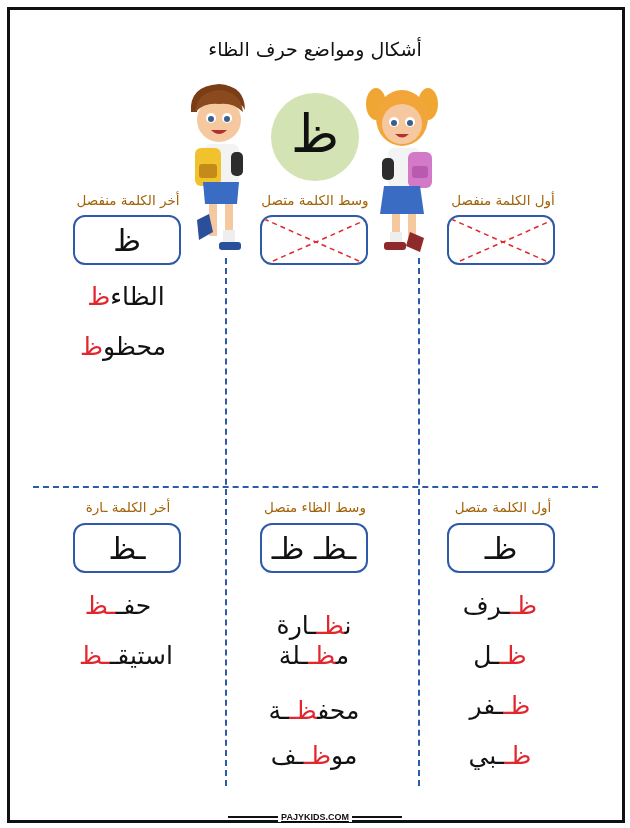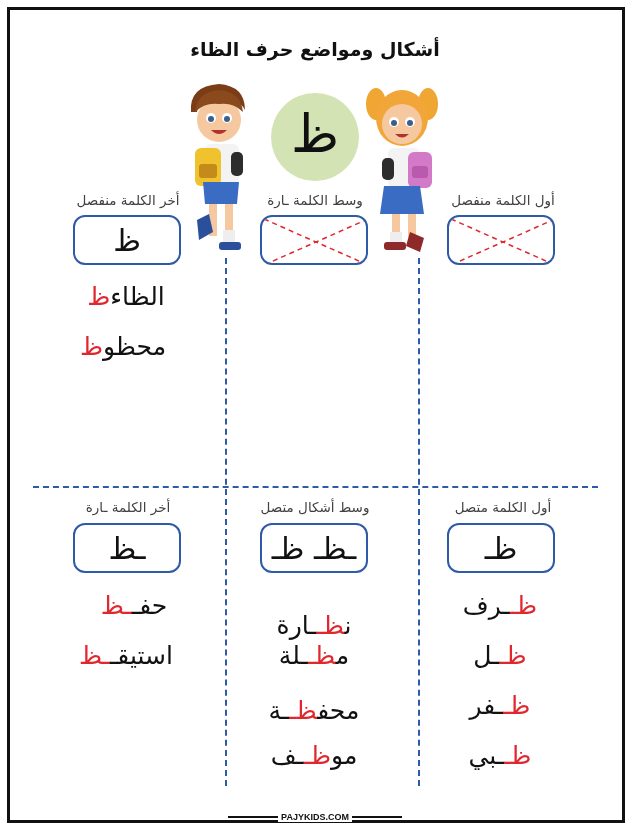--- a/index.html
+++ b/index.html
@@ -1,28 +1,28 @@
 <!DOCTYPE html>
 <html><head>
 <meta charset="utf-8">
 <style>
   html,body{margin:0;padding:0;background:#fff;}
   body{width:630px;height:828px;position:relative;overflow:hidden;font-family:"DejaVu Sans",sans-serif;}
   .frame{position:absolute;left:7px;top:7px;width:612px;height:810px;border:3px solid #111;box-sizing:content-box;}
-  .title{position:absolute;left:0;width:630px;top:38px;text-align:center;font-size:19px;font-weight:bold;color:#111;direction:rtl;}
+  .title{position:absolute;left:0;width:630px;top:38px;text-align:center;font-size:19px;font-weight:normal;color:#111;direction:rtl;}
   .circle{position:absolute;left:271px;top:93px;width:88px;height:88px;border-radius:50%;background:#d3e3b3;display:flex;align-items:center;justify-content:center;font-size:52px;color:#111;line-height:1;}
   .circle span{margin-top:-6px;}
-  .label{position:absolute;font-size:13.5px;color:#404040;direction:rtl;text-align:center;width:150px;}
+  .label{position:absolute;font-size:13.5px;color:#a16207;direction:rtl;text-align:center;width:150px;}
   .box{position:absolute;width:108px;height:50px;border:2px solid #2f5aa8;border-radius:12px;box-sizing:border-box;display:flex;align-items:center;justify-content:center;font-size:30px;color:#111;background:#fff;overflow:hidden;direction:rtl;}
   .box svg{position:absolute;left:0;top:0;}
   .word{position:absolute;font-size:25px;color:#111;direction:rtl;text-align:center;width:140px;line-height:1;}
   .word .hl{color:#e0272d;}
   .vdash{position:absolute;width:0;border-left:2px dashed #2f5aa8;}
   .hdash{position:absolute;height:0;border-top:2px dashed #2f5aa8;}
-  .footer{position:absolute;left:0;width:630px;top:812px;display:flex;align-items:center;justify-content:center;}
+  .footer{position:absolute;left:0;width:630px;top:812px;display:flex;align-items:center;justify-content:center;text-decoration:underline;}
   .footer .line{height:2px;background:#111;width:50px;}
   .footer .txt{font-size:9px;font-weight:bold;color:#111;padding:0 3px;background:#fff;font-family:"Liberation Sans",sans-serif;}
   .kid{position:absolute;}
 </style>
 </head>
 <body>
 
 <div class="frame"></div>
 
 <div class="title">أشكال ومواضع حرف الظاء</div>
@@ -69,21 +69,21 @@
   <rect x="20" y="76" width="12" height="22" rx="5" fill="#2d2d2d"></rect>
   <path d="M22 104 L58 104 L62 132 L18 132Z" fill="#3a6cc4"></path>
   <rect x="30" y="132" width="8" height="28" fill="#f6c8a0"></rect>
   <rect x="46" y="132" width="8" height="24" fill="#f6c8a0"></rect>
   <rect x="28" y="150" width="12" height="10" fill="#eee"></rect>
   <rect x="22" y="160" width="22" height="8" rx="3" fill="#8e2a2a"></rect>
   <path d="M48 150 L62 156 L58 170 L44 164Z" fill="#8e2a2a"></path>
 </svg>
 
 <div class="label" style="left:53px;top:192px">أخر الكلمة منفصل</div>
-<div class="label" style="left:240px;top:192px">وسط الكلمة ـارة</div>
+<div class="label" style="left:240px;top:192px">وسط الكلمة متصل</div>
 <div class="label" style="left:428px;top:192px">أول الكلمة منفصل</div>
 
 <div class="box" style="left:73px;top:215px">
   <span>ظ</span>
 </div>
 <div class="box" style="left:260px;top:215px">
   <svg width="108" height="50">
       <line x1="2" y1="2" x2="106" y2="48" stroke="#e0272d" stroke-width="1.5" stroke-dasharray="5,4"></line>
       <line x1="106" y1="2" x2="2" y2="48" stroke="#e0272d" stroke-width="1.5" stroke-dasharray="5,4"></line>
     </svg>
@@ -96,34 +96,34 @@
 </div>
 
 <div class="word" style="left:56px;top:284px"><span>الظاء</span><span class="hl">ظ</span></div>
 <div class="word" style="left:53px;top:334px"><span>محظو</span><span class="hl">ظ</span></div>
 
 <div class="vdash" style="left:225px;top:258px;height:528px"></div>
 <div class="vdash" style="left:418px;top:258px;height:528px"></div>
 <div class="hdash" style="left:33px;top:486px;width:565px"></div>
 
 <div class="label" style="left:53px;top:499px">أخر الكلمة ـارة</div>
-<div class="label" style="left:240px;top:499px">وسط أشكال متصل</div>
+<div class="label" style="left:240px;top:499px">وسط الظاء متصل</div>
 <div class="label" style="left:428px;top:499px">أول الكلمة متصل</div>
 
 <div class="box" style="left:73px;top:523px">
   <span>ـظ</span>
 </div>
 <div class="box" style="left:260px;top:523px">
   <span>ـظـ ظـ</span>
 </div>
 <div class="box" style="left:447px;top:523px">
   <span>ظـ</span>
 </div>
 
-<div class="word" style="left:64px;top:593px"><span>حفـ</span><span class="hl">ـظ</span></div>
+<div class="word" style="left:48px;top:593px"><span>حفـ</span><span class="hl">ـظ</span></div>
 <div class="word" style="left:56px;top:643px"><span>استيقـ</span><span class="hl">ـظ</span></div>
 
 <div class="word" style="left:244px;top:613px"><span>ن</span><span class="hl">ظـ</span><span>ـارة</span></div>
 <div class="word" style="left:244px;top:643px"><span>م</span><span class="hl">ظـ</span><span>ـلة</span></div>
 <div class="word" style="left:244px;top:698px"><span>محف</span><span class="hl">ظـ</span><span>ـة</span></div>
 <div class="word" style="left:244px;top:743px"><span>مو</span><span class="hl">ظـ</span><span>ـف</span></div>
 
 <div class="word" style="left:430px;top:593px"><span class="hl">ظـ</span><span>ـرف</span></div>
 <div class="word" style="left:430px;top:643px"><span class="hl">ظـ</span><span>ـل</span></div>
 <div class="word" style="left:430px;top:693px"><span class="hl">ظـ</span><span>ـفر</span></div>

